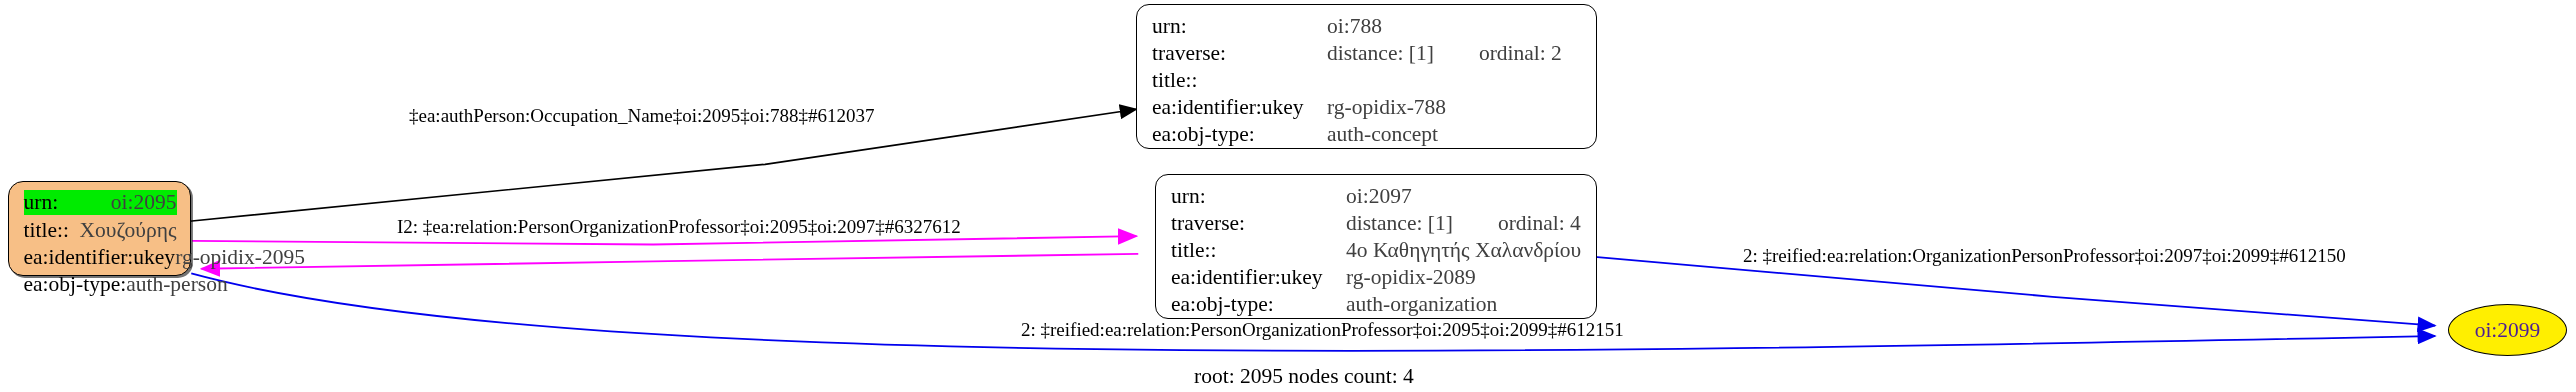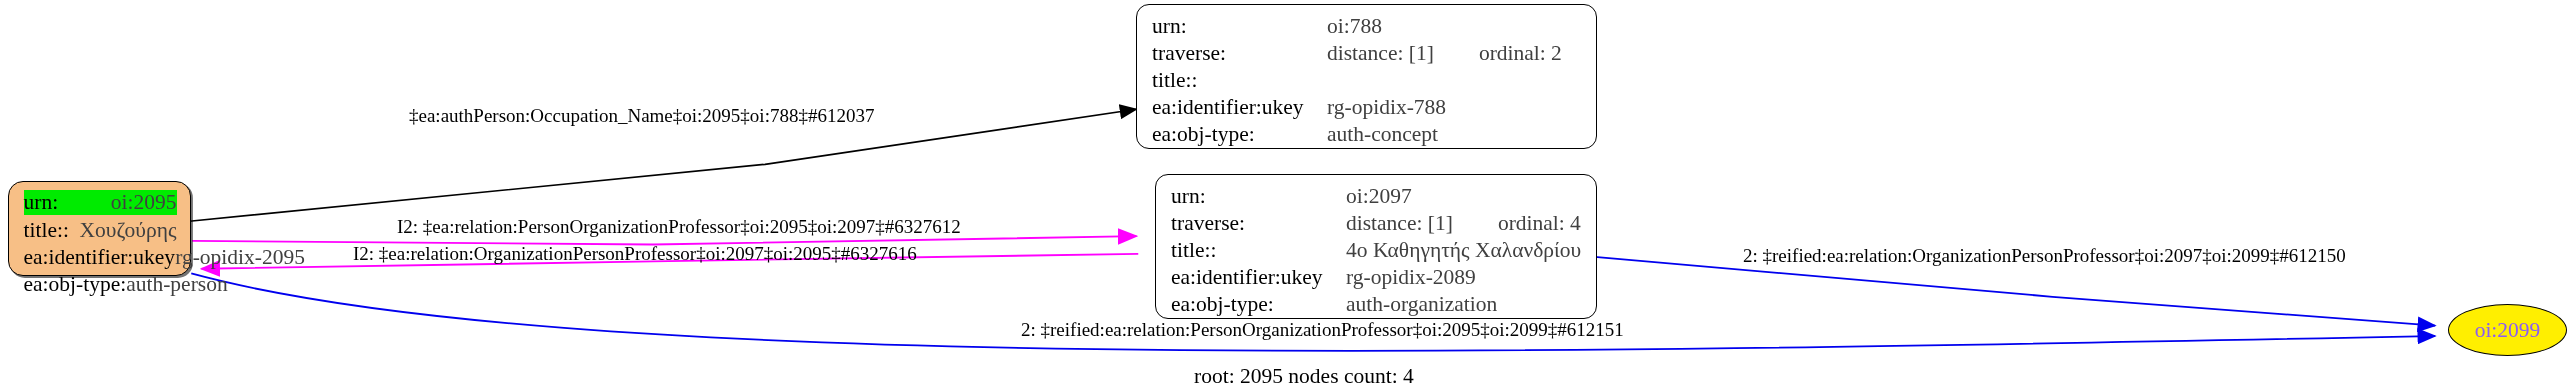--- a/index.html
+++ b/index.html
@@ -77,21 +77,21 @@
   .ellipse-node {
     position: absolute;
     box-sizing: border-box;
     border: 1.6px solid #000000;
     border-radius: 50%;
     background: #ffef00;
     display: flex;
     align-items: center;
     justify-content: center;
     font-size: 21.5px;
-    color: #8b5cf6;
+    color: #4c1d95;
   }
 
   
   .edge-label {
     position: absolute;
     font-size: 19px;
     color: #000000;
     white-space: nowrap;
     background: transparent;
     line-height: 24px;
@@ -129,21 +129,20 @@
 
     <path d="M1706,275 L2200,318 L2610,349" fill="none" stroke="#0000ee" stroke-width="1.9" marker-end="url(#arrow-blue)"></path>
 
     <path d="M205,293 C600,400 1600,380 2610,360" fill="none" stroke="#0000ee" stroke-width="1.9" marker-end="url(#arrow-blue)"></path>
   </svg>
 
   <div class="edge-label" style="left:409px; top:104px;">‡ea:authPerson:Occupation_Name‡oi:2095‡oi:788‡#612037</div>
 
   <div class="edge-label" style="left:353px; top:215px;margin-left:44px;">I2: ‡ea:relation:PersonOrganizationProfessor‡oi:2095‡oi:2097‡#6327612</div>
 
-  <div class="edge-label" style="left:353px; top:242px;">I2: ‡ea:relation:OrganizationPersonProfessor‡oi:2097‡oi:2095‡#6327616</div>
 
   <div class="edge-label" style="left:1743px; top:244px;">2: ‡reified:ea:relation:OrganizationPersonProfessor‡oi:2097‡oi:2099‡#612150</div>
 
   <div class="edge-label" style="left:1021px; top:318px;">2: ‡reified:ea:relation:PersonOrganizationProfessor‡oi:2095‡oi:2099‡#612151</div>
 
   <div class="record-node person w-left" style="left:7.5px; top:181px; width:183px; height:95px;">
     <div class="rec-row hl">
       <span class="rec-key">urn:</span>
       <span class="rec-val">oi:2095</span>
     </div>

